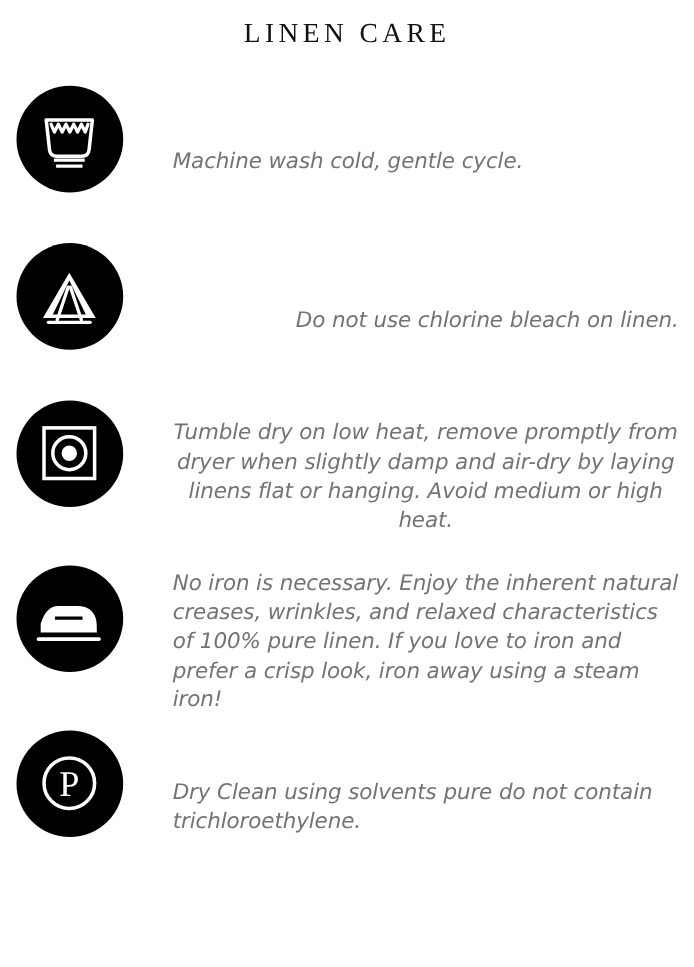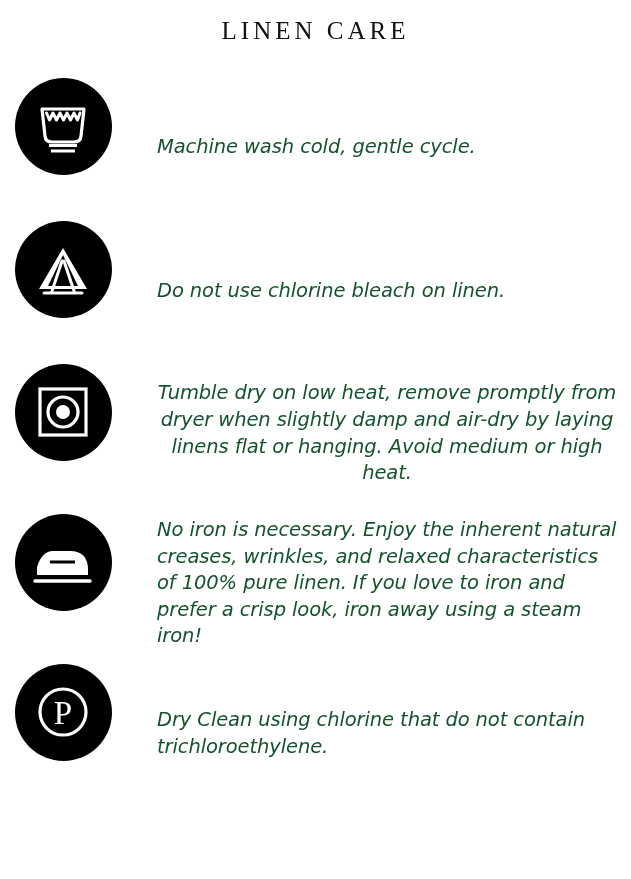--- a/index.html
+++ b/index.html
@@ -60,27 +60,27 @@
   }
   .icon-circle svg {
     display: block;
   }
   .care-text {
     flex: 1 1 auto;
     font-family: "DejaVu Sans", sans-serif;
     font-style: italic;
     font-size: 19.5px;
     line-height: 1.36;
-    color: #14532d;
+    color: #737373;
     padding-left: 39px;
     letter-spacing: -0.1px;
     margin-top: 43px;
   }
   .row-wash   { height: 152px; }
-  .row-bleach { height: 135px; }
+  .row-bleach { height: 135px; text-align: right; }
   .row-dry    { height: 150px; text-align: center; }
   .row-iron   { height: 150px; }
   .row-clean  { height: 150px; }
 </style>
 </head>
 <body>
 
 <div class="page">
 
   <div class="title">LINEN CARE</div>
@@ -144,17 +144,17 @@
 
     <li class="care-row row-clean">
       <div class="icon-wrap">
         <div class="icon-circle">
           <svg width="62" height="62" viewBox="0 0 62 62" aria-hidden="true">
             <circle cx="31" cy="31" r="23" fill="none" stroke="#ffffff" stroke-width="3.2"></circle>
             <text x="31" y="43" text-anchor="middle" font-family="Liberation Serif, serif" font-size="33" fill="#ffffff">P</text>
           </svg>
         </div>
       </div>
-      <div class="care-text">Dry Clean using chlorine that do not contain trichloroethylene.</div>
+      <div class="care-text">Dry Clean using solvents pure do not contain trichloroethylene.</div>
     </li>
 
   </ul>
 </div>
 
 </body></html>

